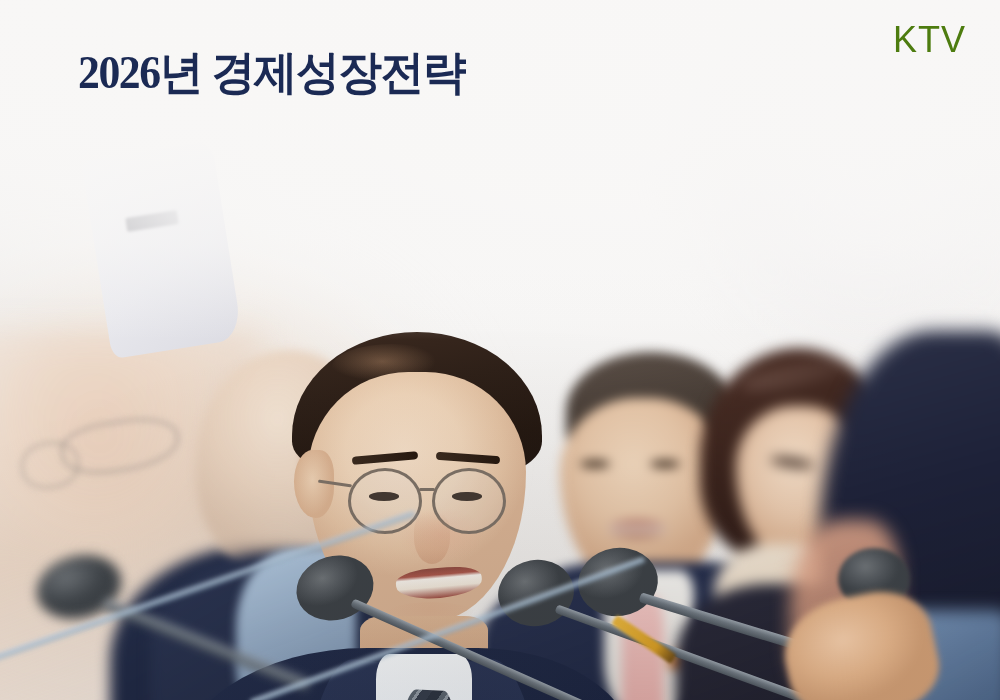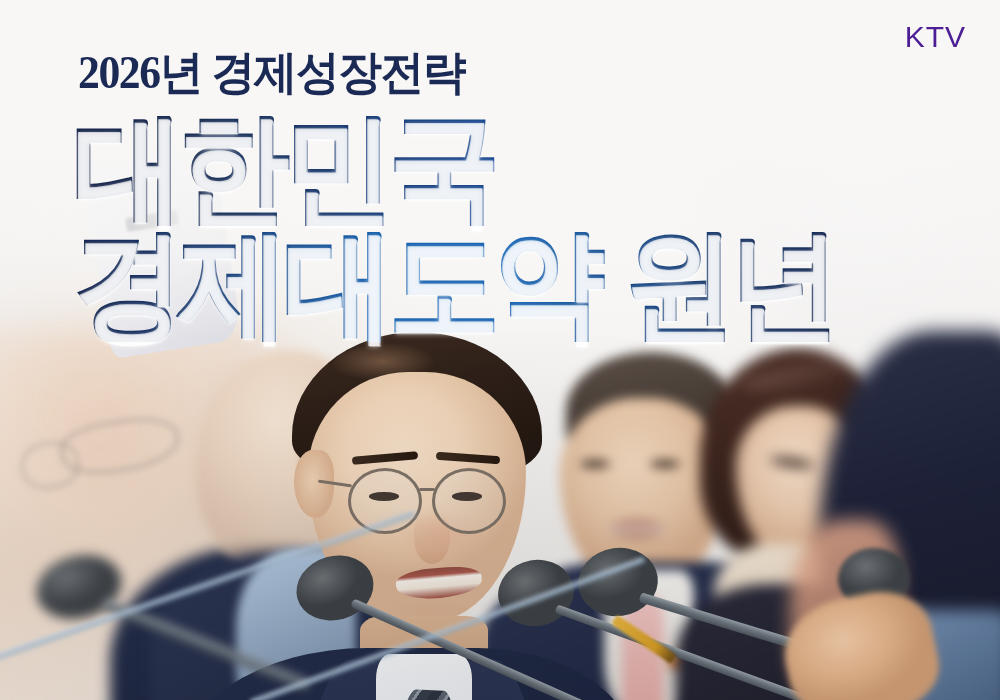--- a/index.html
+++ b/index.html
@@ -397,22 +397,22 @@
       rgba(248,247,246,.97) 0%,
       rgba(248,247,246,.93) 42%,
       rgba(248,247,246,.62) 72%,
       rgba(248,247,246,0) 100%);
     pointer-events:none;
   }
 
   
   .ktv {
     position:absolute; right:34px; top:22px;
-    font-size:30px; font-weight:400; letter-spacing:1px;
-    color:#4c1d95;
+    font-size:36px; font-weight:400; letter-spacing:1px;
+    color:#4d7c0f;
     font-family:"Liberation Sans", sans-serif;
     line-height:1;
   }
 
   .kicker {
     position:absolute; left:78px; top:50px;
     font-family:"Liberation Serif", serif;
     font-size:46px; font-weight:700;
     letter-spacing:-1.5px;
     color:#1b2a54;
@@ -546,18 +546,14 @@
     <div class="wire wire2"></div>
 
     <div class="photo-grade"></div>
     <div class="photo-topfade"></div>
   </div>
 
   <div class="ktv">KTV</div>
 
   <div class="kicker">2026년 경제성장전략</div>
 
-  <div class="headline">
-    <span class="hl-line l1">대한민국</span>
-    <span class="hl-line l2">경제대도약 원년</span>
-  </div>
 
 </div>
 
 </body></html>

